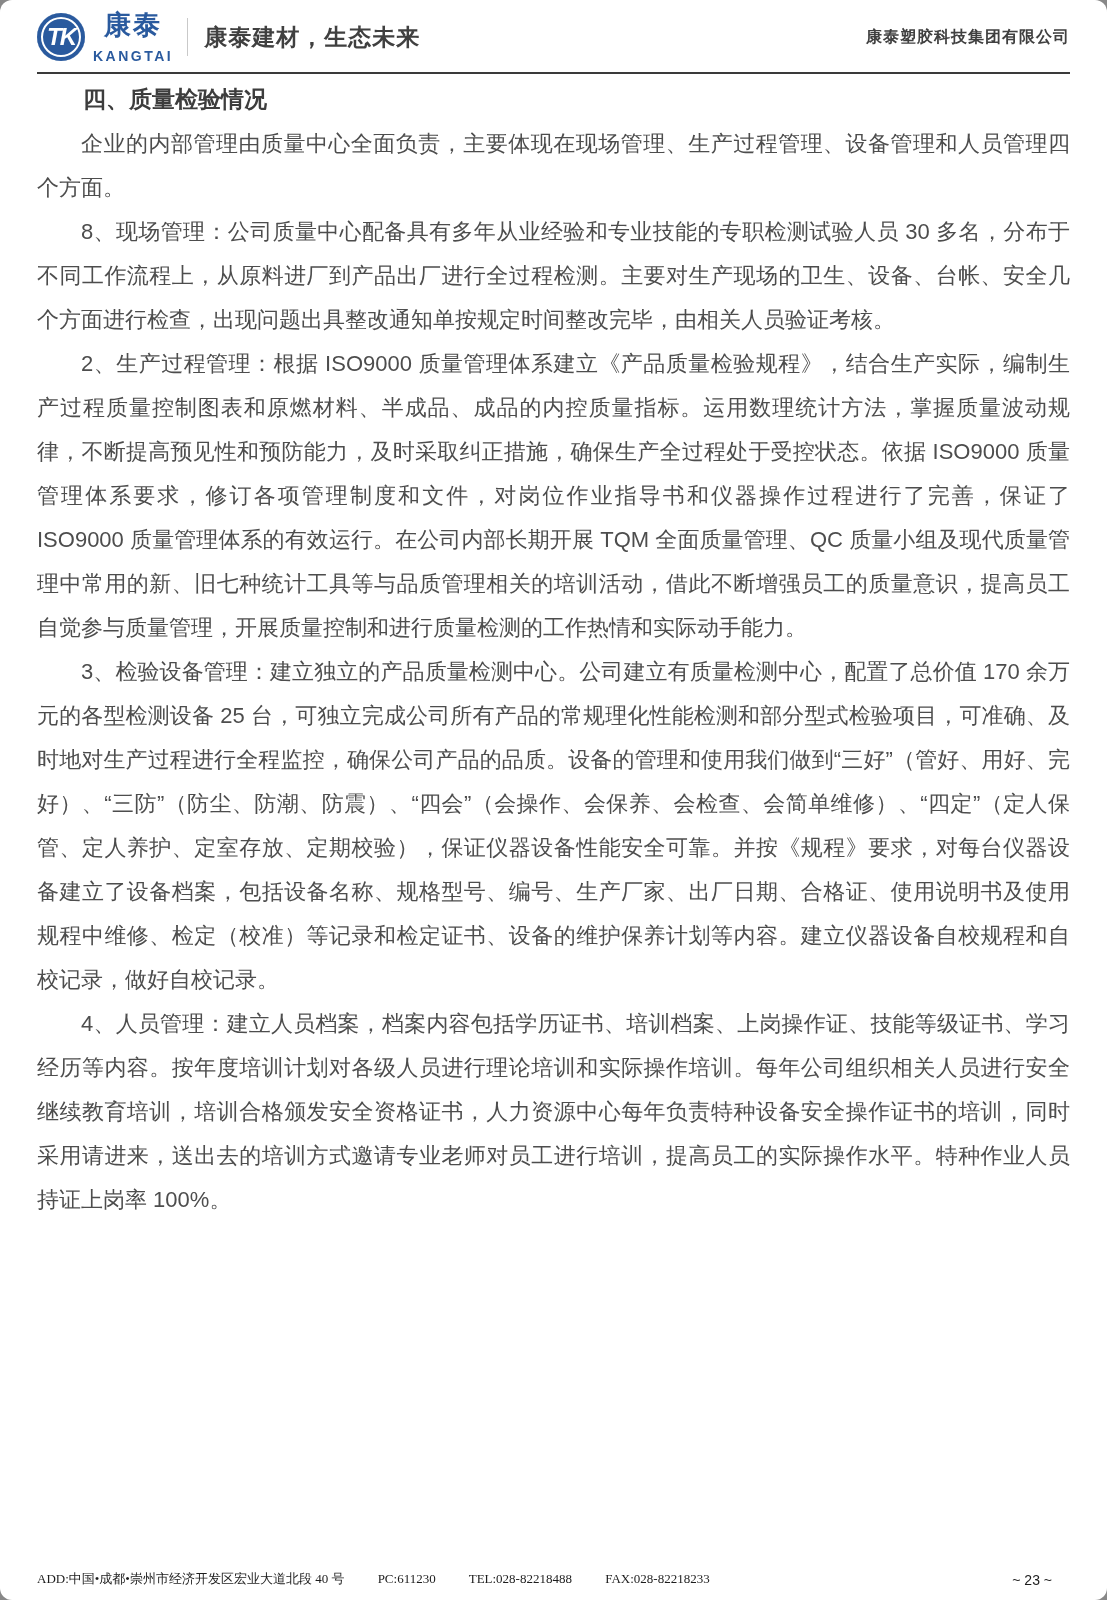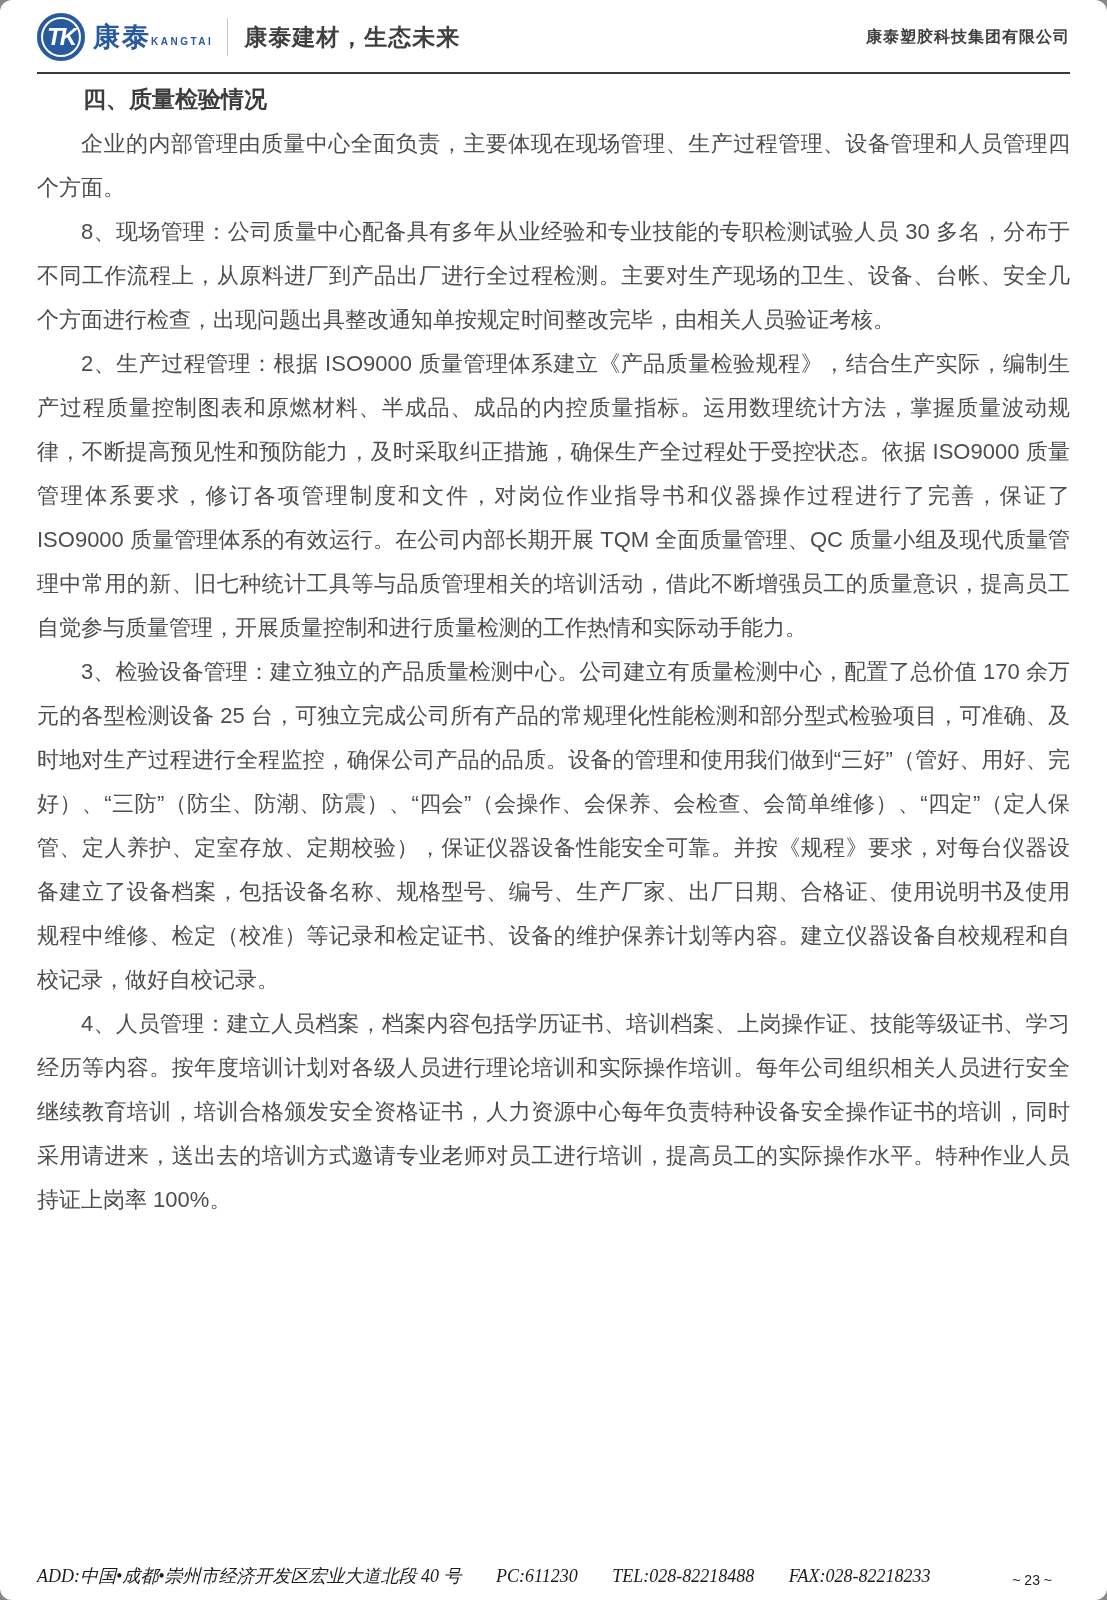--- a/index.html
+++ b/index.html
@@ -34,25 +34,25 @@
     border-radius: 50%;
     background: #2a5a9e;
     box-shadow: inset 0 0 0 4px #2a5a9e, inset 0 0 0 6px #ffffff;
     color: #ffffff;
     display: flex; align-items: center; justify-content: center;
     font-size: 24px; font-weight: bold; font-style: italic;
     letter-spacing: -2px;
     flex: 0 0 auto;
   }
   .brand-stack {
-    display: flex; flex-direction: row; align-items: center;
+    display: flex; flex-direction: column; align-items: center;
     margin-left: 8px; line-height: 1;
   }
   .brand-cn { color: #2a5a9e; font-size: 27px; font-weight: bold; letter-spacing: 2px; }
-  .brand-en { color: #2a5a9e; font-size: 10px; font-weight: bold; letter-spacing: 2.5px; margin-top: 10px; }
+  .brand-en { color: #2a5a9e; font-size: 14px; font-weight: bold; letter-spacing: 2.5px; margin-top: 10px; }
   .logo-divider {
     width: 1px; height: 38px; background: #c9c9c9;
     margin: 0 16px 0 14px; flex: 0 0 auto;
   }
   .tagline { font-size: 23px; font-weight: bold; color: #404040; letter-spacing: 1px; }
   .company-name { font-size: 16px; font-weight: bold; color: #404040; letter-spacing: 1px; }
 
   
   .doc-body {
     position: absolute;
@@ -82,23 +82,22 @@
     left: 37px;
     right: 37px;
     bottom: 12px;
     display: flex;
     align-items: flex-end;
     justify-content: space-between;
     color: #1c1c1c;
   }
   .footer-contacts {
     font-family: "Liberation Serif", serif;
-    font-size: 18px;
+    font-size: 13px;
     white-space: nowrap;
-    font-style: italic;
   }
   .footer-contacts span { margin-right: 30px; }
   .footer-contacts span:last-child { margin-right: 0; }
   .page-number {
     font-size: 14px;
     font-family: "Liberation Sans", sans-serif;
     color: #1c1c1c;
     margin-right: 18px;
     white-space: nowrap;
   }

